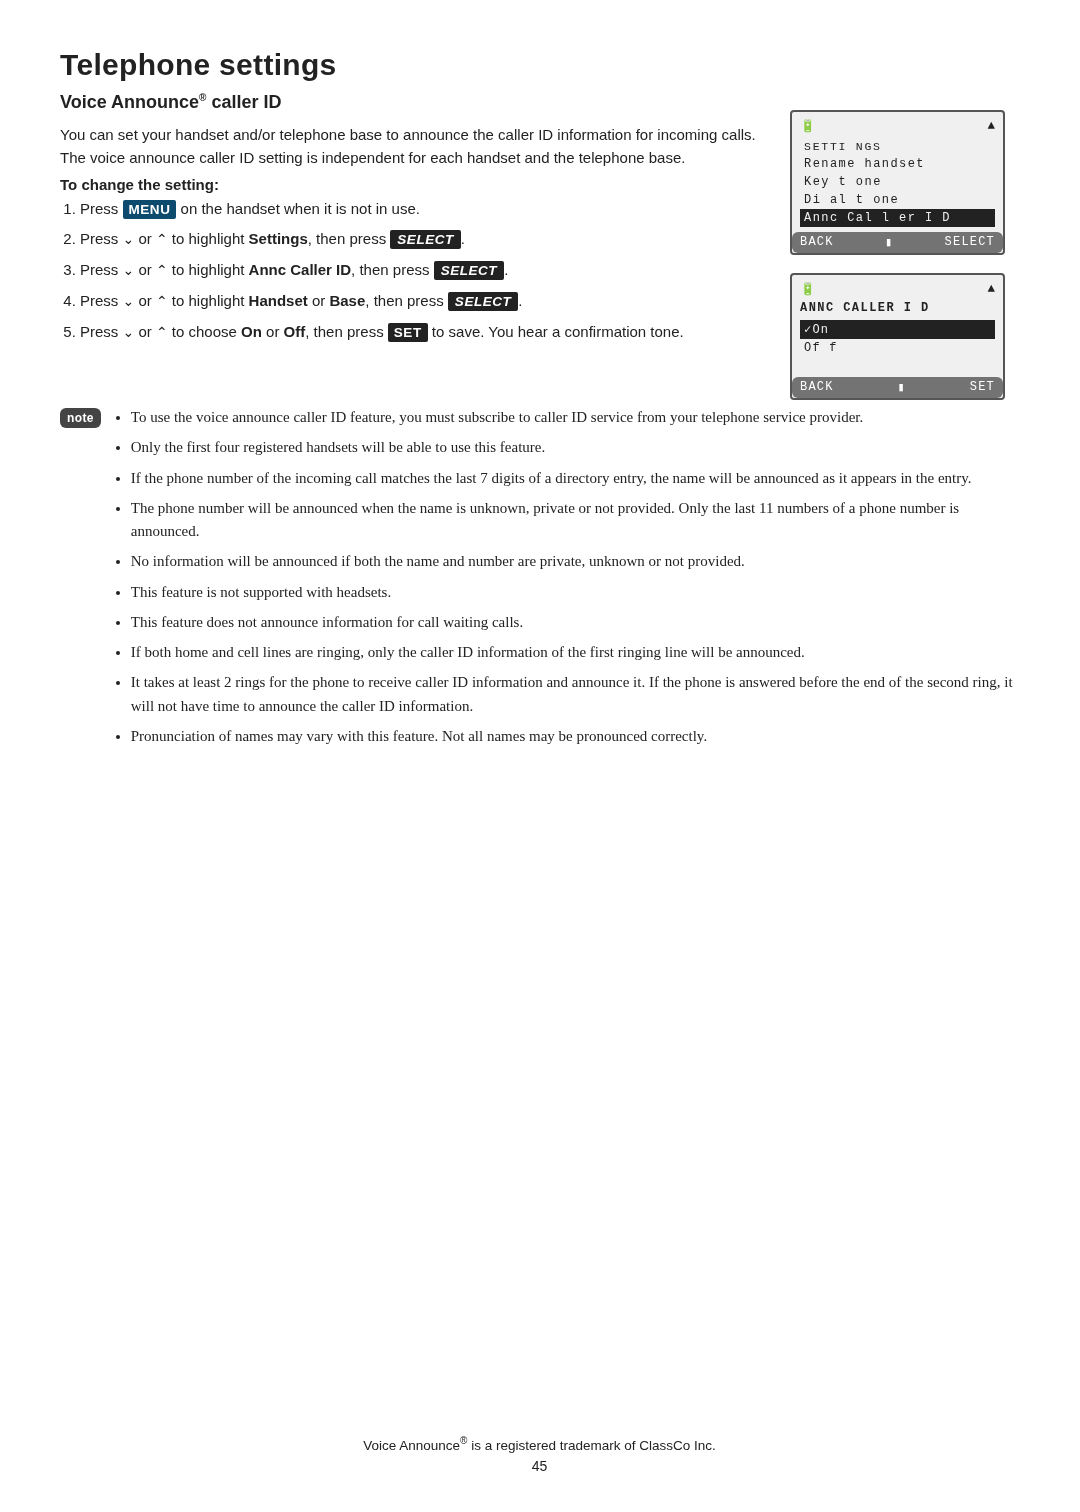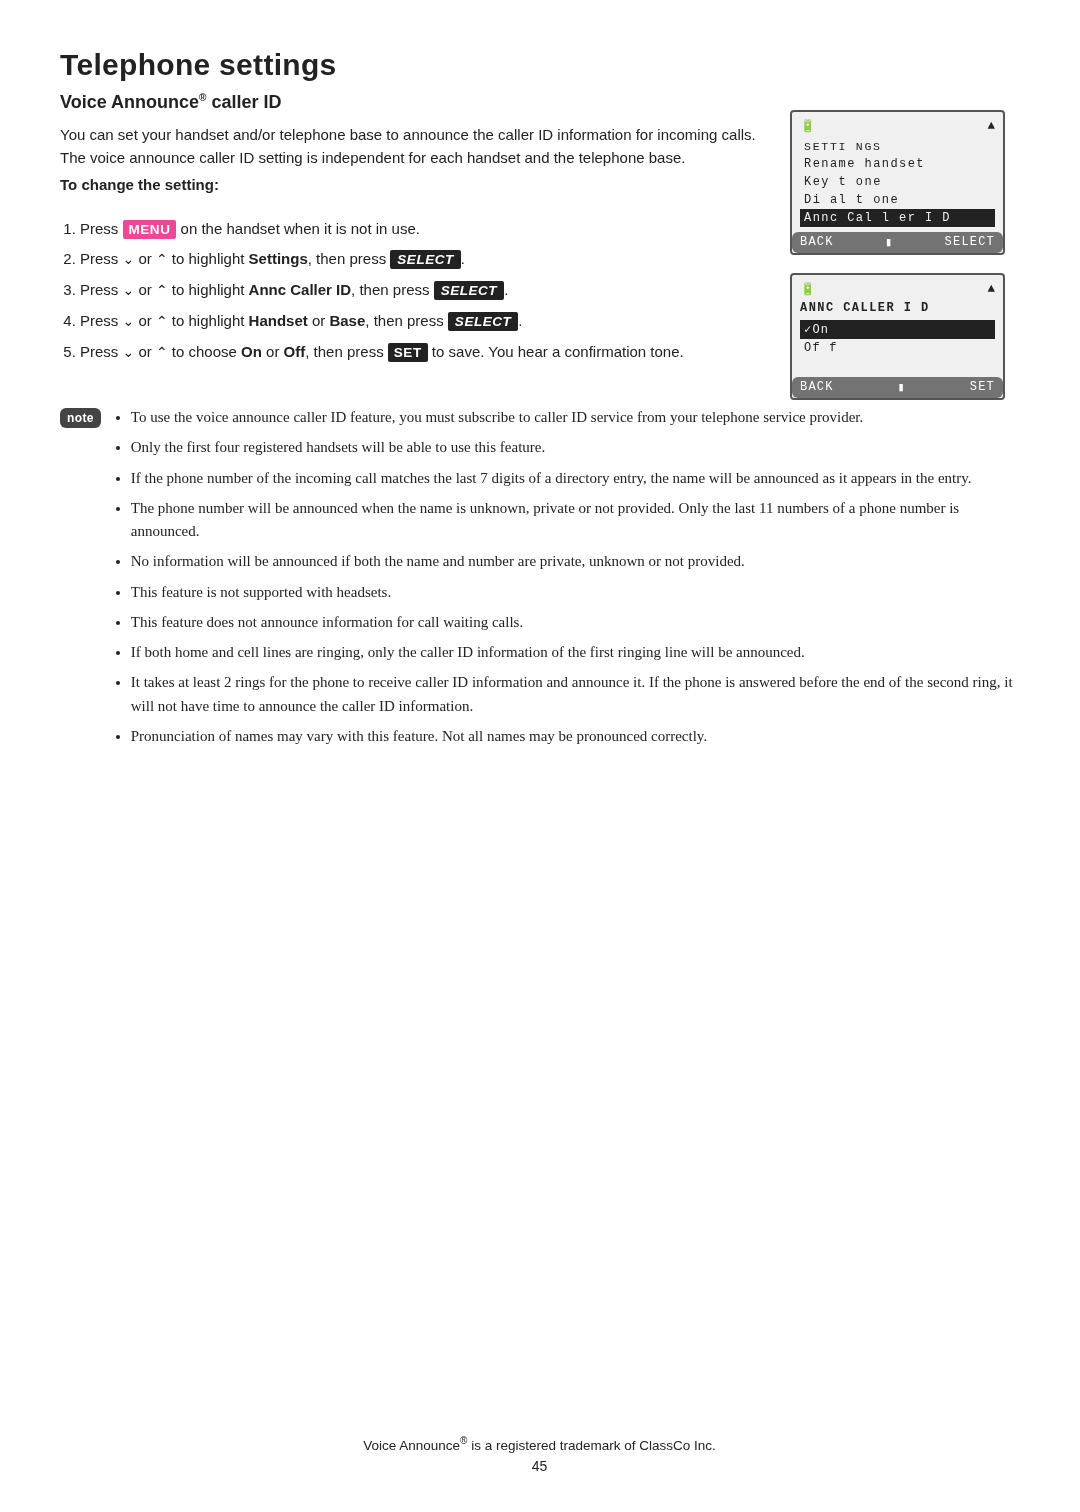--- a/index.html
+++ b/index.html
@@ -45,35 +45,35 @@
       margin-top: 18px;
     }
 
     p.intro {
       margin-bottom: 6px;
       line-height: 1.55;
     }
 
     .change-setting-label {
       font-weight: 700;
-      margin-bottom: 24px;
+      margin-bottom: 4px;
     }
 
     ol {
       padding-left: 20px;
       margin-bottom: 18px;
     }
 
     ol li {
       margin-bottom: 7px;
       line-height: 1.55;
     }
 
     .menu-key {
-      background: #ec4899;
+      background: #0c4a6e;
       color: #fff;
       font-weight: 700;
       font-size: 13.5px;
       padding: 2px 6px;
       border-radius: 2px;
       letter-spacing: 0.04em;
     }
 
     .select-key {
       background: #222;

